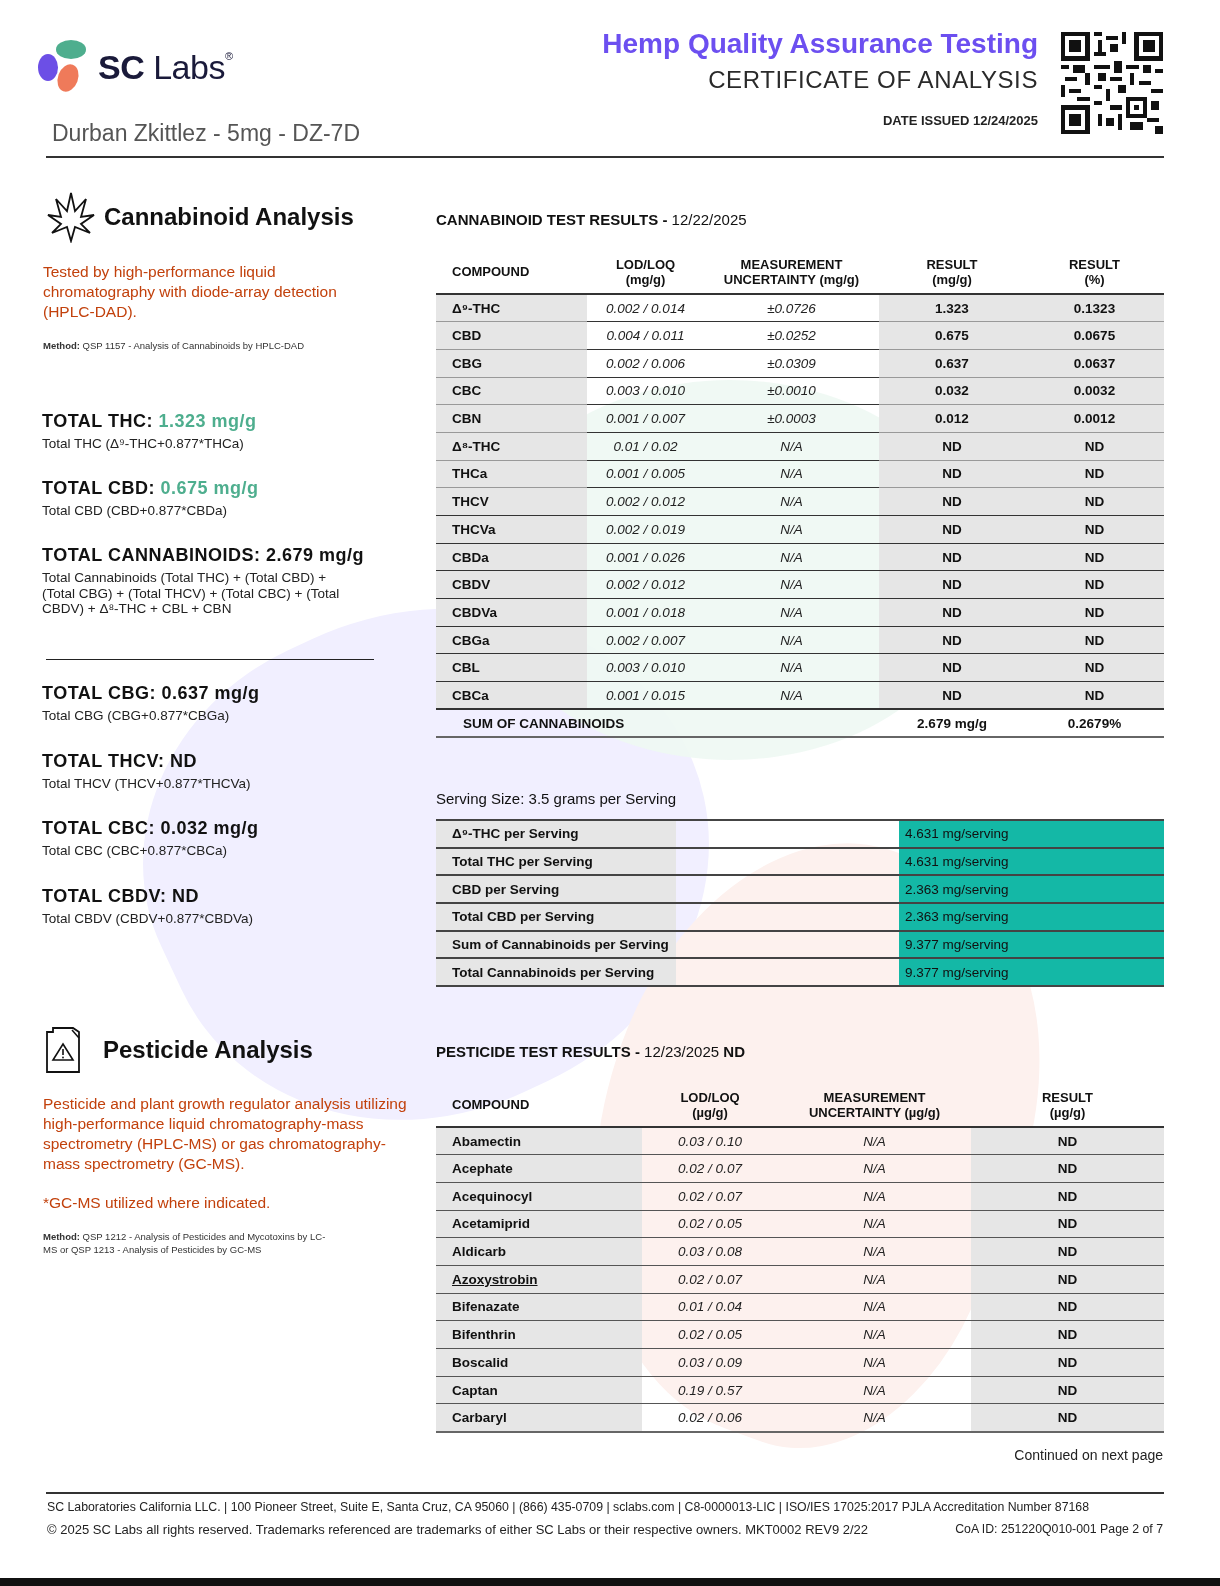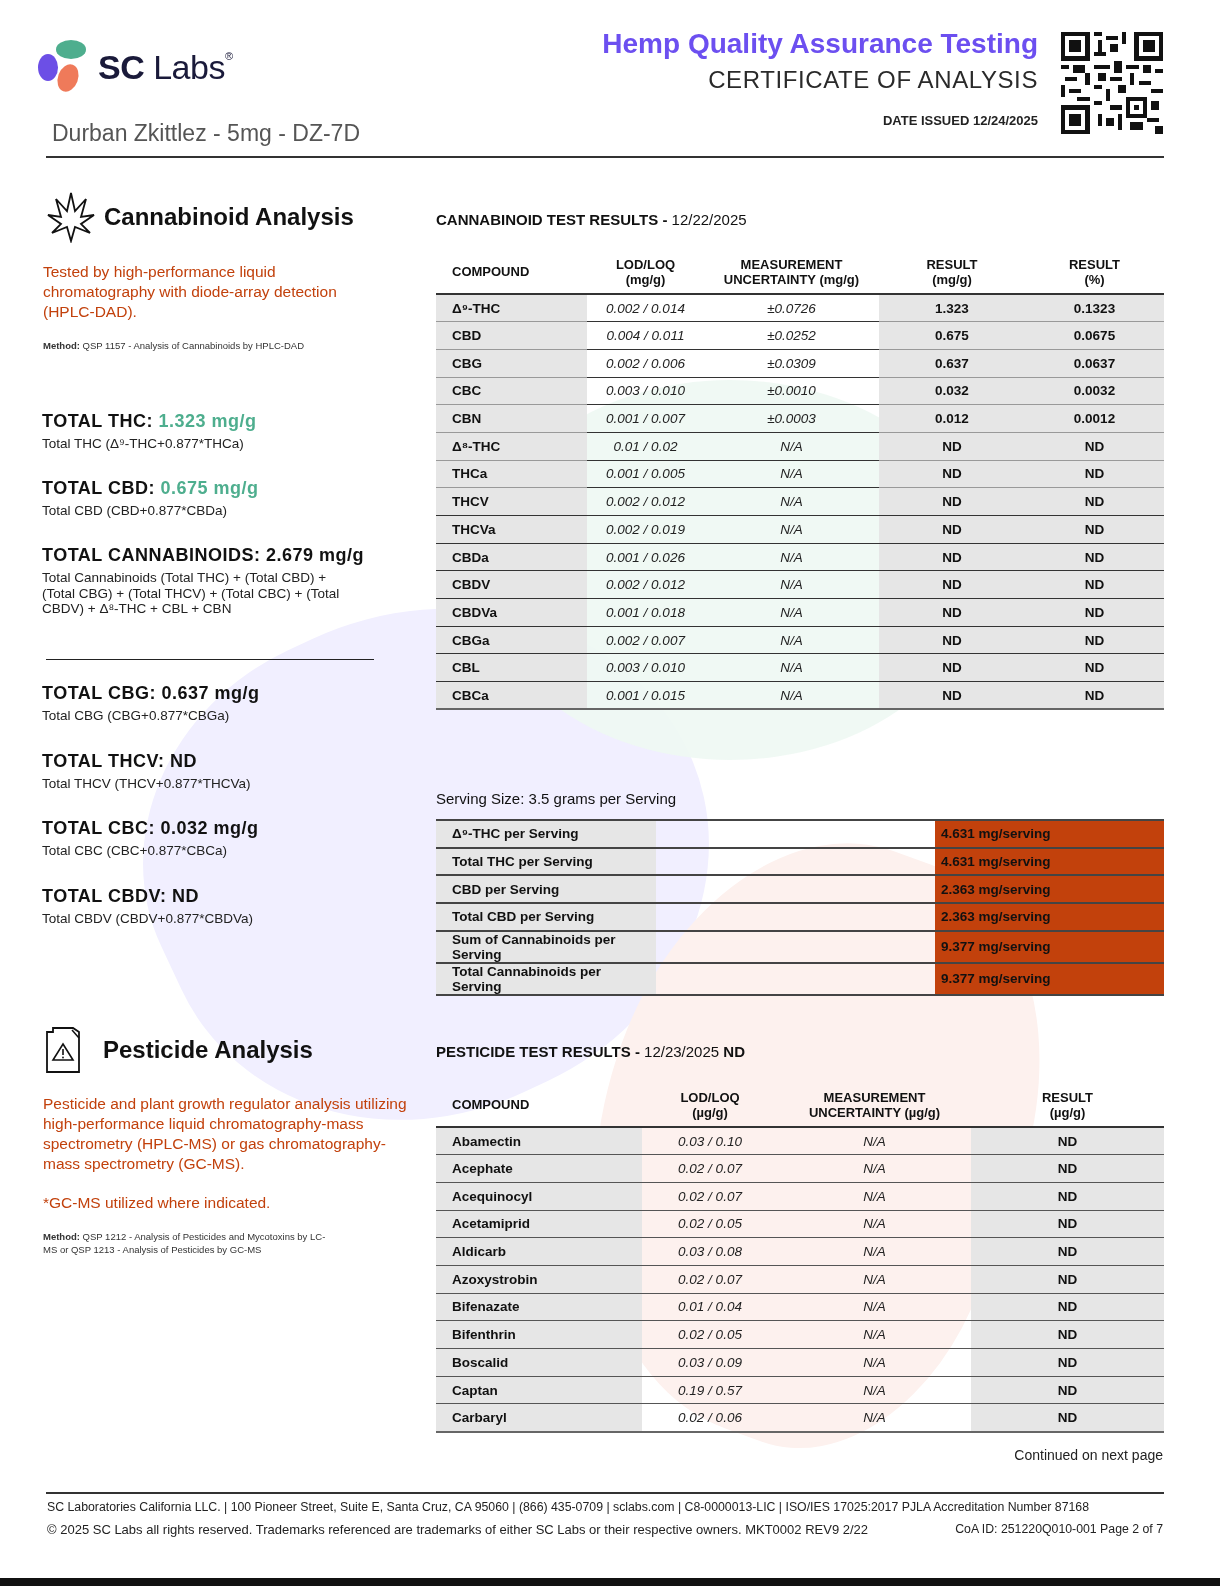--- a/index.html
+++ b/index.html
@@ -54,23 +54,23 @@
   td.cmp { background: #e6e6e6; font-weight: 700; padding-left: 16px; text-align: left; }
   td.lod { font-style: italic; text-align: center; color: #222; }
   td.unc { font-style: italic; text-align: center; color: #222; }
   td.res { background: #e6e6e6; font-weight: 700; text-align: center; }
   thead tr { border-bottom: 2px solid #333; }
   tr.dark td { border-top: 1px solid #333; }
   tr.sum td { background: transparent; font-weight: 700; border-top: 2px solid #333; border-bottom: 2px solid #333; height: 28px; }
   tbody tr:last-child td { border-bottom: 2px solid #666; }
 
   .serving td { height: 27.7px; border-top: 2px solid #444; }
-  .serving td.lbl { background: #e6e6e6; font-weight: 700; padding-left: 16px; width: 220px; }
+  .serving td.lbl { background: #e6e6e6; font-weight: 700; padding-left: 16px; width: 240px; }
   .serving td.mid { background: transparent; }
-  .serving td.val { background: #c2410c; width: 229px; padding-left: 6px; font-weight: 700; }
+  .serving td.val { background: #14b8a6; width: 265px; padding-left: 6px; font-weight: 400; }
   .serving tr:last-child td { border-bottom: 2px solid #444; }
 
   .continued { position: absolute; right: 57px; top: 1447px; font-size: 14px; color: #222; }
   .foot-rule { position: absolute; left: 46px; top: 1492px; width: 1118px; height: 2px; background: #333; }
   .foot1 { position: absolute; left: 47px; top: 1500px; font-size: 12.3px; color: #222; white-space: nowrap; }
   .foot2 { position: absolute; left: 47px; top: 1522px; font-size: 13px; color: #222; white-space: nowrap; }
   .foot2r { position: absolute; right: 57px; top: 1522px; font-size: 12.3px; color: #222; white-space: nowrap; }
   .bottom-bar { position: absolute; left: 0; top: 1578px; width: 1220px; height: 8px; background: #111; }
 </style>
 </head>
@@ -304,20 +304,25 @@
           <td class="res">ND</td>
           <td class="res">ND</td>
         </tr>
         <tr class="dark">
           <td class="cmp">CBCa</td>
           <td class="lod">0.001 / 0.015</td>
           <td class="unc">N/A</td>
           <td class="res">ND</td>
           <td class="res">ND</td>
         </tr>
+        <tr class="sum">
+          <td colspan="3" style="padding-left: 27px;">SUM OF CANNABINOIDS</td>
+          <td style="text-align: center;">2.679 mg/g</td>
+          <td style="text-align: center;">0.2679%</td>
+        </tr>
       </tbody>
   </table>
 
   <div class="tbl-title" style="top:790px; font-weight:500;">Serving Size: 3.5 grams per Serving</div>
   <table class="serving" style="top:819px;">
     <tbody id="serving-body">
         <tr>
           <td class="lbl">Δ⁹-THC per Serving</td>
           <td class="mid"></td>
           <td class="val">4.631 mg/serving</td>
@@ -405,21 +410,21 @@
           <td class="unc" style="border-top: 1.5px solid rgb(85, 85, 85);">N/A</td>
           <td class="res" style="border-top: 1.5px solid rgb(85, 85, 85);">ND</td>
         </tr>
         <tr>
           <td class="cmp" style="border-top: 1.5px solid rgb(85, 85, 85);">Aldicarb</td>
           <td class="lod" style="border-top: 1.5px solid rgb(85, 85, 85);">0.03 / 0.08</td>
           <td class="unc" style="border-top: 1.5px solid rgb(85, 85, 85);">N/A</td>
           <td class="res" style="border-top: 1.5px solid rgb(85, 85, 85);">ND</td>
         </tr>
         <tr>
-          <td class="cmp" style="border-top: 1.5px solid rgb(85, 85, 85);">Azoxystrobin</td>
+          <td class="cmp" style="border-top: 1.5px solid rgb(85, 85, 85); text-decoration: underline;">Azoxystrobin</td>
           <td class="lod" style="border-top: 1.5px solid rgb(85, 85, 85);">0.02 / 0.07</td>
           <td class="unc" style="border-top: 1.5px solid rgb(85, 85, 85);">N/A</td>
           <td class="res" style="border-top: 1.5px solid rgb(85, 85, 85);">ND</td>
         </tr>
         <tr>
           <td class="cmp" style="border-top: 1.5px solid rgb(85, 85, 85);">Bifenazate</td>
           <td class="lod" style="border-top: 1.5px solid rgb(85, 85, 85);">0.01 / 0.04</td>
           <td class="unc" style="border-top: 1.5px solid rgb(85, 85, 85);">N/A</td>
           <td class="res" style="border-top: 1.5px solid rgb(85, 85, 85);">ND</td>
         </tr>

